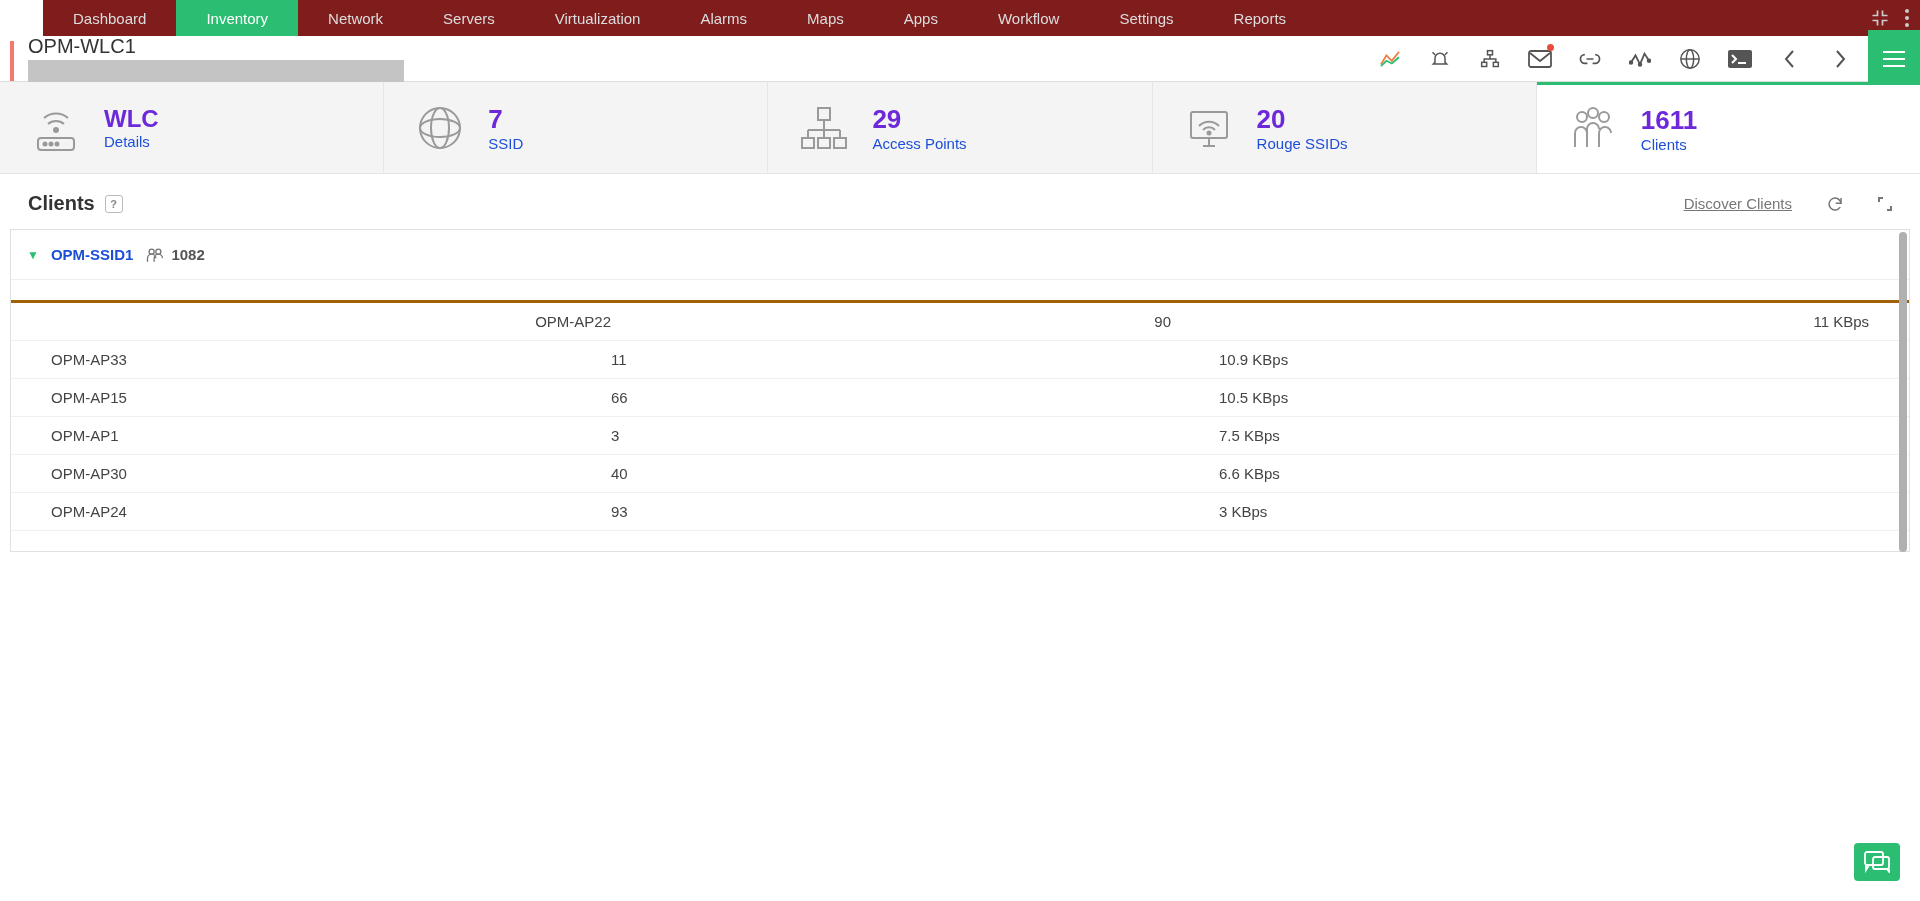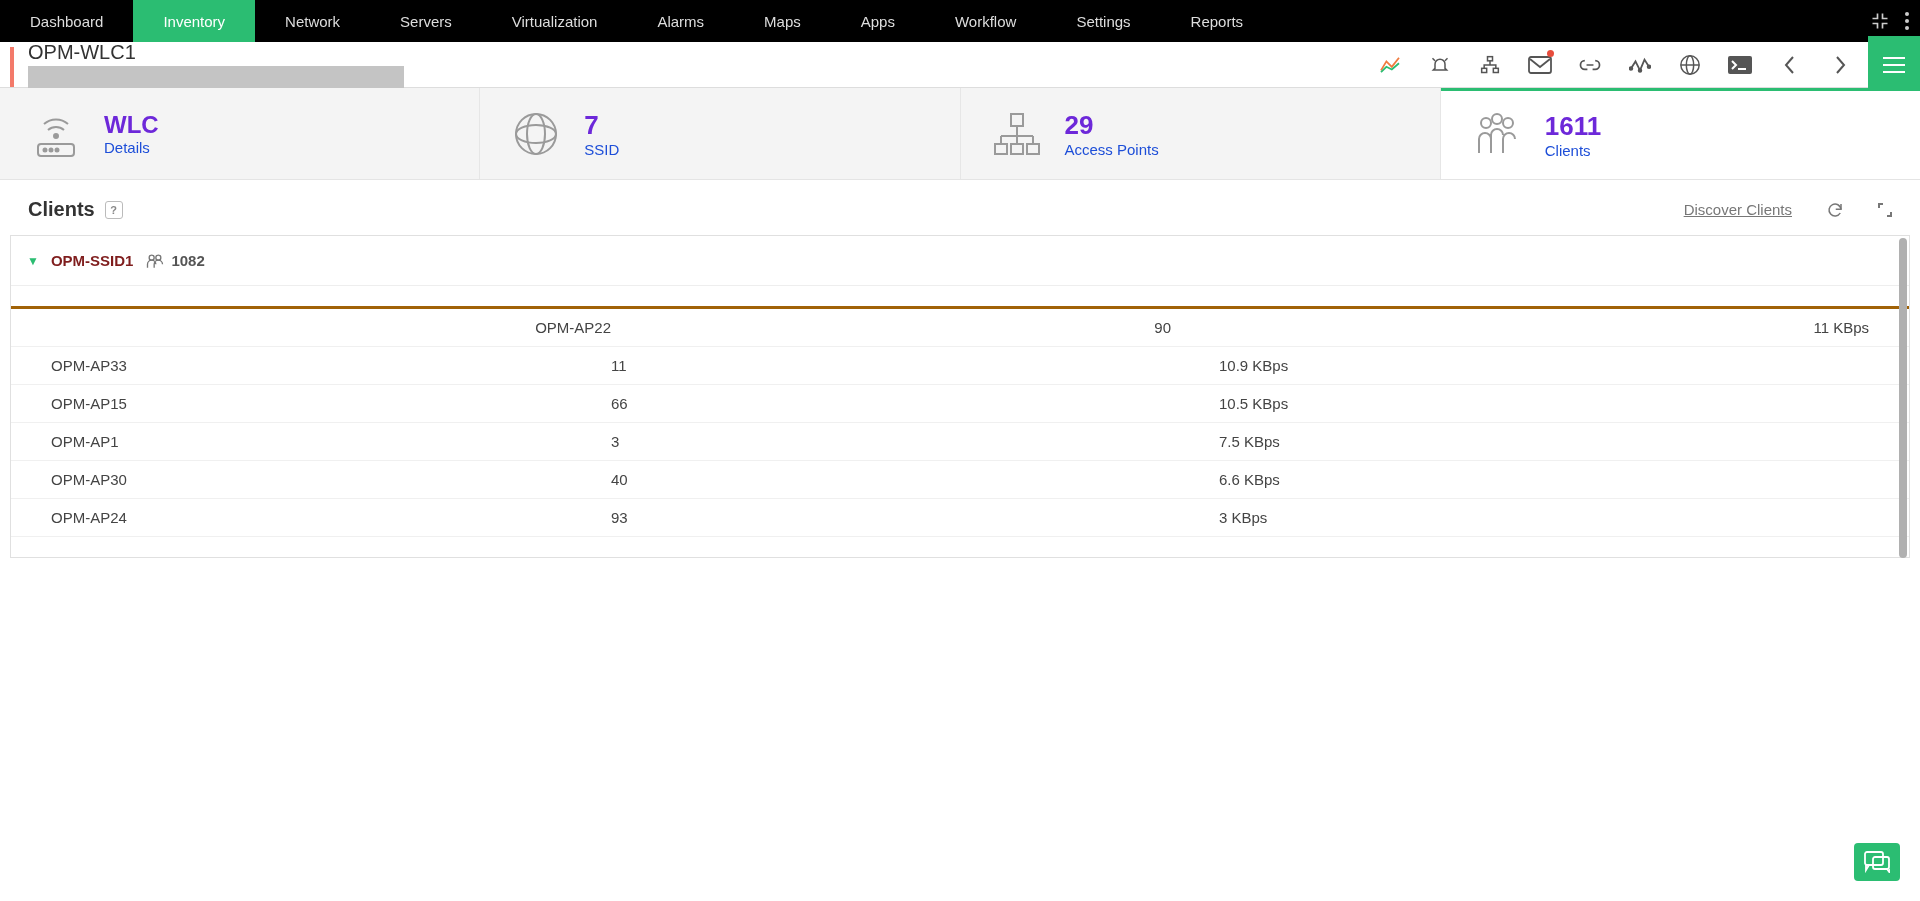--- a/index.html
+++ b/index.html
@@ -1,19 +1,19 @@
 <!DOCTYPE html>
 <html><head>
 <meta charset="utf-8">
 <style>
   * { box-sizing: border-box; margin: 0; padding: 0; font-family: "Segoe UI", Arial, sans-serif; }
   body { background: #fff; color: #333; width: 1920px; height: 901px; overflow: hidden; }
 
   
-  .topnav { background: #000000; height: 42px; display: flex; align-items: stretch; }
+  .topnav { background: #7f1d1d; height: 36px; display: flex; align-items: stretch; margin-left: 43px; }
   .topnav .tab { color: #ddd; padding: 0 30px; display:flex; align-items:center; font-size: 15px; cursor:pointer; }
   .topnav .tab.active { background: #2bbd72; color: #fff; }
   .topnav-spacer { flex:1; }
   .topnav-right { display:flex; align-items:center; padding-right:10px; gap:14px; }
   .topnav-right .ic { color:#ccc; font-size:18px; cursor:pointer; }
 
   
   .titlebar { height: 46px; display:flex; align-items:center; justify-content:space-between; border-bottom:1px solid #ddd; background:#fff; }
   .titlebar .left { display:flex; flex-direction:column; padding-left:14px; position:relative; }
   .titlebar .redmark { position:absolute; left:10px; top:6px; width:4px; height:40px; background:#f37a6a; }
@@ -40,21 +40,21 @@
   .content-header .title { font-size:20px; font-weight:600; color:#333; display:flex; align-items:center; gap:10px;}
   .help { width:18px; height:18px; border:1px solid #bbb; border-radius:3px; display:flex; align-items:center; justify-content:center; font-size:11px; color:#888; cursor:pointer;}
   .content-header .right { display:flex; align-items:center; gap:34px; color:#777;}
   .content-header .right a { color:#777; text-decoration:underline; cursor:pointer; font-size:15px;}
   .content-header .right .ic { cursor:pointer; font-size:16px; }
 
   
   .panel { border:1px solid #e0e0e0; background:#fff; position:relative; }
   .grouphdr { display:flex; align-items:center; gap:12px; padding:16px 16px; border-bottom:1px solid #eee; }
   .grouphdr .tri { color:#2bbd72; cursor:pointer; font-size:12px;}
-  .grouphdr .gname { font-weight:600; color:#7f1d1d; font-size:15px;}
+  .grouphdr .gname { font-weight:600; color:#1d4ed8; font-size:15px;}
   .grouphdr .cnt { color:#555; font-weight:600; font-size:15px; display:flex; align-items:center; gap:6px;}
   .rows { padding: 10px 0 20px 0;}
   .row { display:flex; padding:10px 40px; border-bottom:1px solid #f0f0f0; font-size:15px; color:#444;}
   .row:first-child { border-top:3px solid #a16207; margin-top:10px;text-align:right; }
   .row .c1 { flex:0 0 560px; }
   .row .c2 { flex:0 0 560px; }
   .row .c3 { flex:1;margin-left:48px; }
   .panel .scrollbar { position:absolute; right:2px; top:2px; width:8px; height:320px; background:#b0b0b0; border-radius:4px; }
 
   
@@ -219,20 +219,36 @@
           <line x1="26" y1="28" x2="26" y2="36"></line>
           <line x1="42" y1="28" x2="42" y2="36"></line>
         <rect x="4" y="36" width="12" height="10"></rect>
           <rect x="20" y="36" width="12" height="10"></rect>
           <rect x="36" y="36" width="12" height="10"></rect>
       </svg>
     </div>
     <div class="text">
       <div class="num">29</div>
       <div class="lbl">Access Points</div>
+    </div>
+  </div>
+  <div class="card">
+    <div class="icon">
+      <svg width="52" height="52" viewBox="0 0 52 52" fill="none" stroke="#9a9a9a" stroke-width="2">
+        <rect x="8" y="10" width="36" height="26" rx="2"></rect>
+          <line x1="20" y1="44" x2="32" y2="44"></line>
+          <line x1="26" y1="36" x2="26" y2="44"></line>
+        <path d="M16 24 a14 14 0 0 1 20 0"></path>
+          <path d="M20 28 a8 8 0 0 1 12 0"></path>
+          <circle cx="26" cy="31" r="1.5" fill="#9a9a9a"></circle>
+      </svg>
+    </div>
+    <div class="text">
+      <div class="num">20</div>
+      <div class="lbl">Rouge SSIDs</div>
     </div>
   </div>
   <div class="card active">
     <div class="icon">
       <svg width="52" height="52" viewBox="0 0 52 52" fill="none" stroke="#9a9a9a" stroke-width="2">
         <circle cx="15" cy="14" r="5"></circle>
           <circle cx="26" cy="10" r="5"></circle>
           <circle cx="37" cy="14" r="5"></circle>
         <path d="M8 44 v-14 a6 6 0 0 1 12 0 M20 44 v-18 a6 6 0 0 1 12 0 M32 44 v-14 a6 6 0 0 1 12 0"></path>
       </svg>

